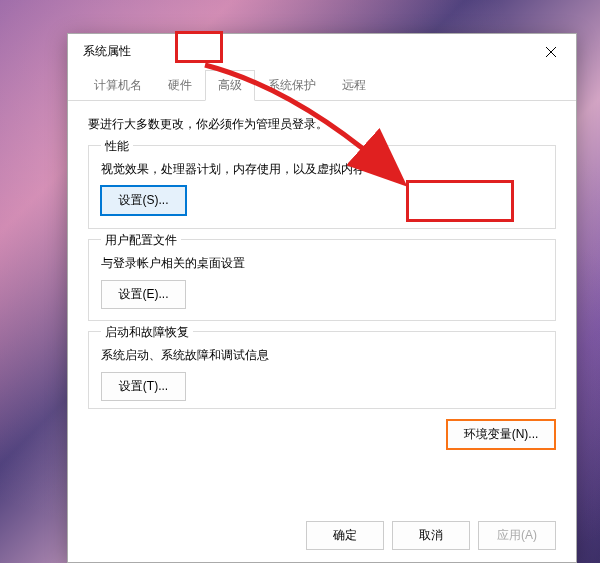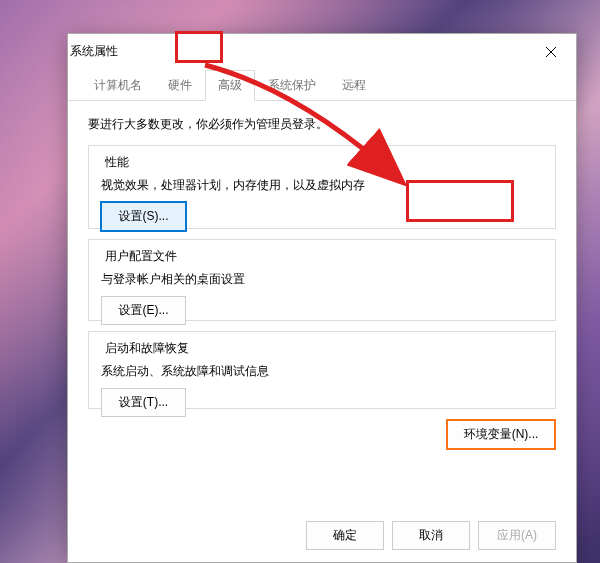--- a/index.html
+++ b/index.html
@@ -27,21 +27,21 @@
       width: 510px;
       height: 530px;
       background: #ffffff;
       border: 1px solid #aaaaaa;
       box-shadow: 0 4px 20px rgba(0,0,0,0.3);
     }
     .titlebar {
       height: 35px;
       display: flex;
       align-items: center;
-      padding: 0 10px 0 2px;
+      padding: 0 10px 0 15px;
       justify-content: space-between;
     }
     .titlebar-text { font-size: 12px; color: #000; }
     .close-btn {
       width: 30px; height: 25px;
       display: flex; align-items: center; justify-content: center;
       cursor: pointer;
       font-size: 13px;
     }
     .tabs {
@@ -81,21 +81,20 @@
       padding: 0 12px 12px 12px;
       position: relative;
     }
     .fieldset-legend {
       position: relative;
       top: -8px;
       background: #fff;
       padding: 0 4px;
       font-size: 12px;
       display: inline-block;
-      margin-top: 16px;
     }
     .fieldset-desc {
       font-size: 12px;
       margin-top: -2px;
       margin-bottom: 8px;
     }
     .fieldset-row {
       display: flex;
       justify-content: flex-start;
     }

